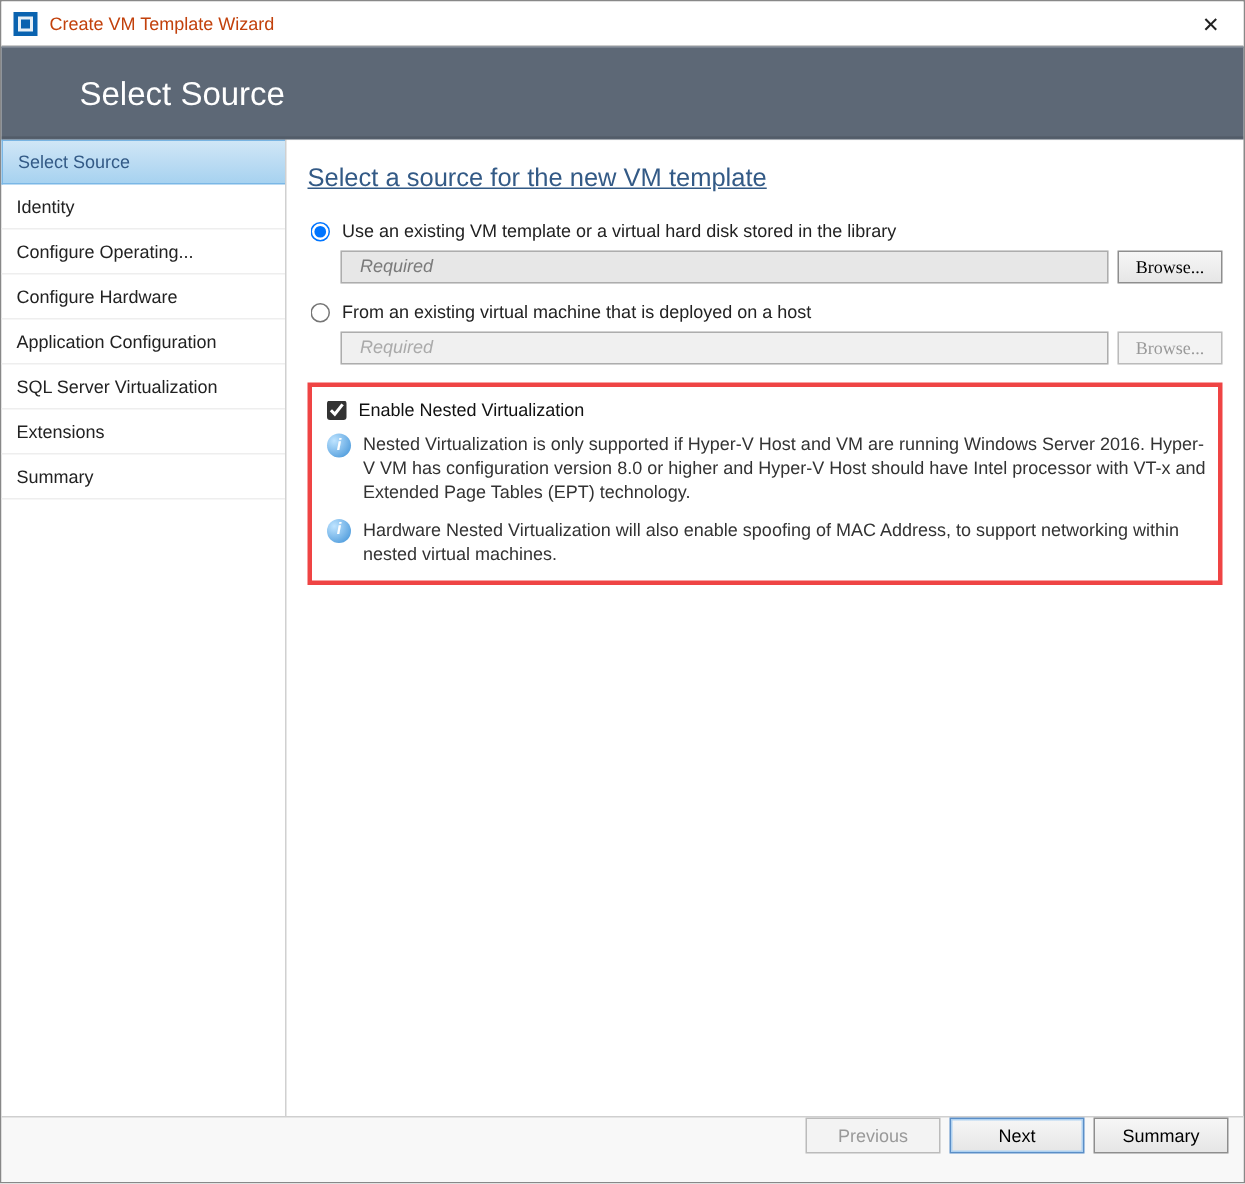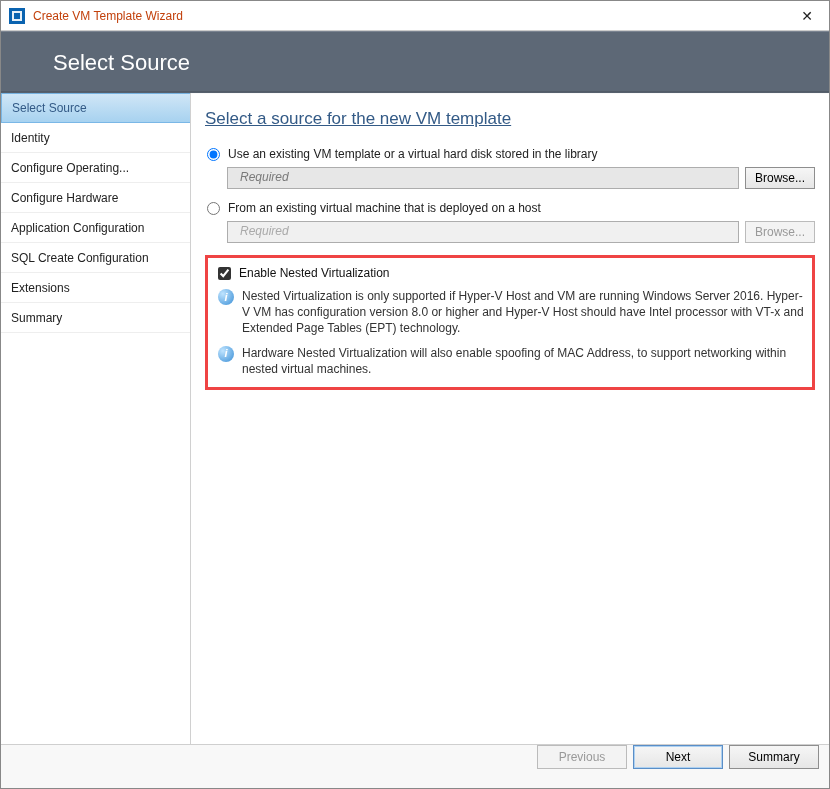--- a/index.html
+++ b/index.html
@@ -17,21 +17,21 @@
   .sidebar { width:190px; border-right:1px solid #d0d0d0; background:#fff; }
   .sidebar-item { height:30px; font-size:12px; color:#222; display:flex; align-items:center; padding:0 10px; border-bottom:1px solid #eee; cursor:default; white-space:nowrap; overflow:hidden; text-overflow:ellipsis; }
   .sidebar-item.selected { background:linear-gradient(to bottom,#d0e6f6,#a7d2f0); border:1px solid #7ab7e6; border-right:none; color:#335a86; }
   .main { flex:1; padding:12px 14px; overflow:auto; }
   .heading { color:#335a86; font-size:17px; font-weight:400; margin:4px 0 18px 0;text-decoration:underline; }
   .option-row { display:flex; align-items:center; font-size:12px; color:#222; margin-bottom:6px; }
   .option-row input[type=radio]{ margin:0 8px 0 2px; }
   .input-row { display:flex; align-items:center; margin:0 0 12px 22px; }
   .text-dummy { flex:1; height:22px; border:1px solid #adadad; background:#e7e7e7; color:#7a7a7a; font-size:12px; font-style:italic; padding:2px 12px; display:flex; align-items:flex-start; }
   .text-dummy.disabled { color:#aaa; background:#f0f0f0; }
-  .browse-btn { width:70px; height:22px; margin-left:6px; font-size:12px; background:linear-gradient(#f6f6f6,#e6e6e6); border:1px solid #8e8e8e; cursor:default; }
+  .browse-btn { width:70px; height:22px; margin-left:6px; font-size:12px; background:linear-gradient(#f6f6f6,#e6e6e6); border:1px solid #8e8e8e; cursor:default;font-family:Liberation Serif, serif; }
   .browse-btn.disabled { color:#999; border-color:#bbb; background:#f3f3f3; }
   .highlight-box { border:3px solid #ef4444; padding:8px 8px 10px 8px; margin-top:4px; }
   .check-row { display:flex; align-items:center; font-size:12px; color:#111; margin-bottom:8px; }
   .check-row input[type=checkbox]{ margin:0 8px 0 2px; accent-color:#333; }
   .info-row { display:flex; font-size:12px; color:#333; line-height:1.35; margin-bottom:8px; }
   .info-row:last-child { margin-bottom:0; }
   .info-icon { width:16px; height:16px; flex:0 0 16px; margin:1px 8px 0 2px; border-radius:50%; background:radial-gradient(circle at 30% 30%, #bfe4ff, #3b8fd6); display:flex; align-items:center; justify-content:center; color:#fff; font-weight:bold; font-size:11px; font-style:italic; }
   .footer { height:44px; border-top:1px solid #cfcfcf; display:flex; justify-content:flex-end; align-items:flex-start; padding:0 10px; gap:6px; background:#f8f8f8; }
   .footer-btn { width:90px; height:24px; font-size:12px; border:1px solid #8e8e8e; background:linear-gradient(#f6f6f6,#e6e6e6); cursor:default; }
   .footer-btn.disabled { color:#999; border-color:#bbb; background:#f3f3f3; }
@@ -69,21 +69,21 @@
       <div class="sidebar-item">
           <span>Configure Operating...</span>
         </div>
       <div class="sidebar-item">
           <span>Configure Hardware</span>
         </div>
       <div class="sidebar-item">
           <span>Application Configuration</span>
         </div>
       <div class="sidebar-item">
-          <span>SQL Create Configuration</span>
+          <span>SQL Server Virtualization</span>
         </div>
       <div class="sidebar-item">
           <span>Extensions</span>
         </div>
       <div class="sidebar-item">
           <span>Summary</span>
         </div>
     </div>
 
     <div class="main">

